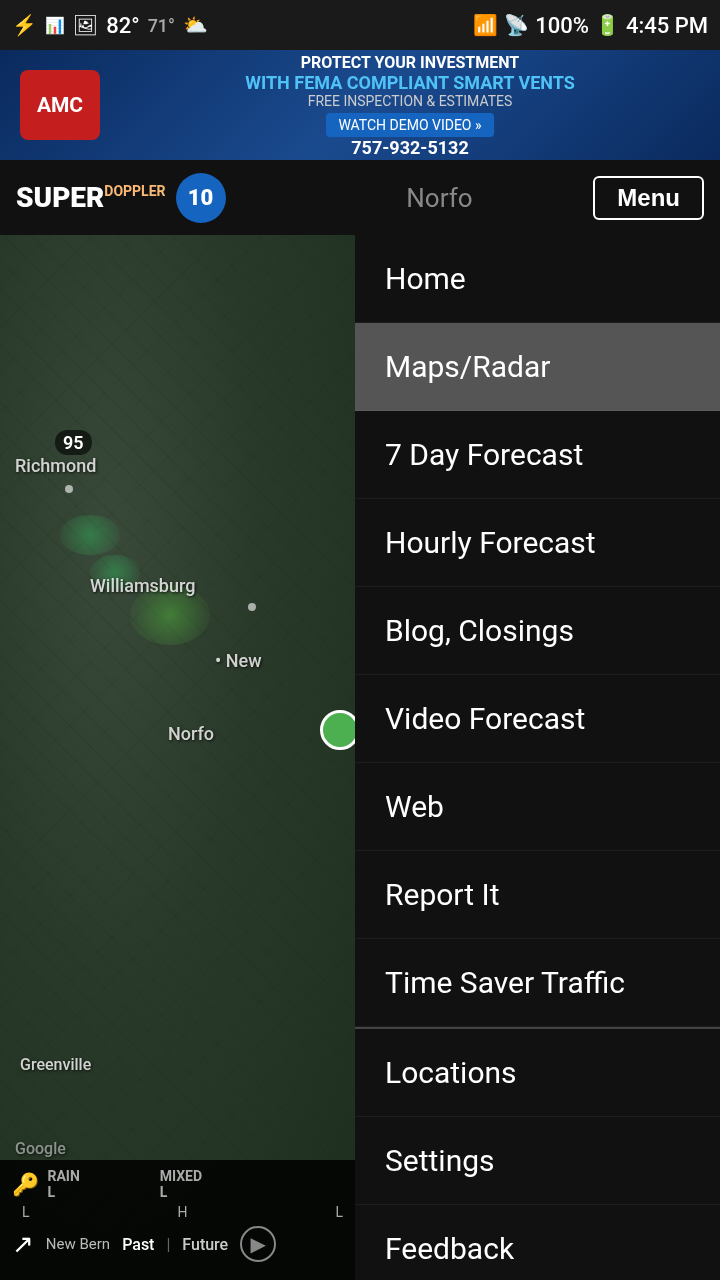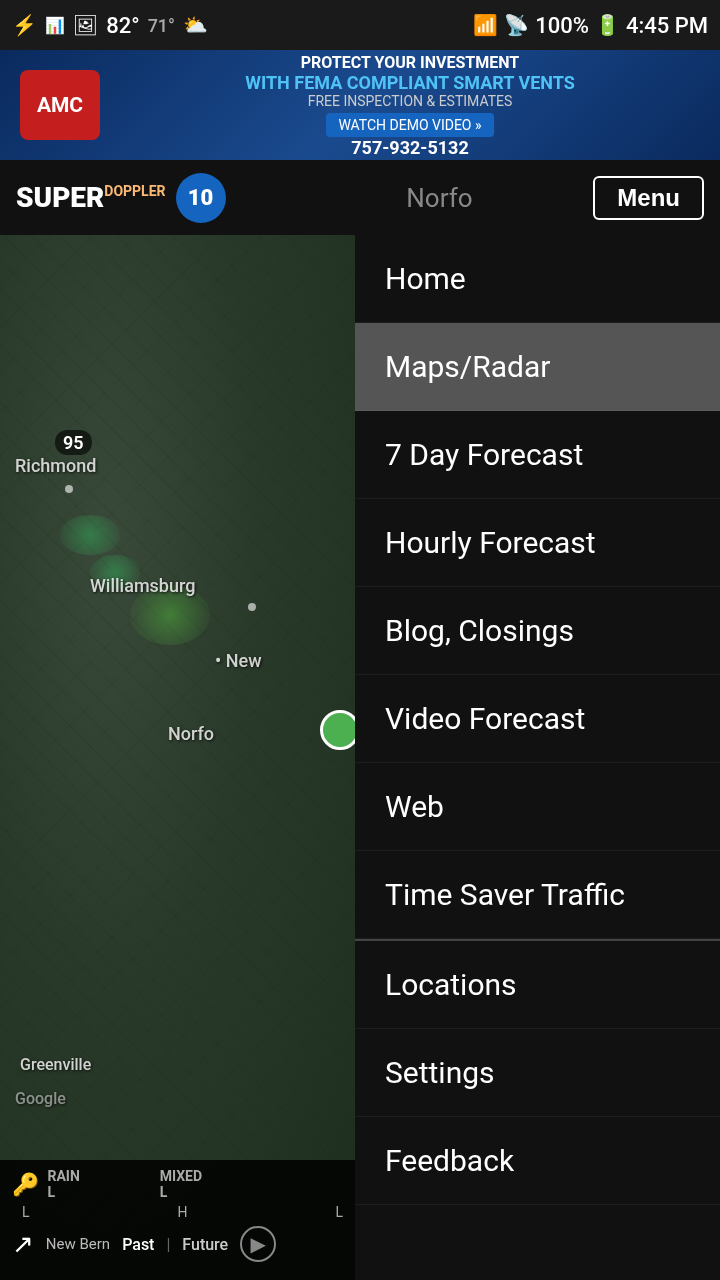--- a/index.html
+++ b/index.html
@@ -381,21 +381,21 @@
     <span class="map-label" style="top:340px;left:90px;">Williamsburg</span>
     <div class="map-dot" style="top:368px;left:248px;"></div>
 
     <span class="map-label" style="top:415px;left:215px;">• New</span>
 
     <span class="map-label" style="top:488px;left:168px;">Norfo</span>
 
     <div style="position:absolute;top:475px;right:5px;width:40px;height:40px;background:#4caf50;border-radius:50%;border:3px solid #fff;"></div>
 
     <span class="map-label" style="top:820px;left:20px;font-size:16px;">Greenville</span>
-    <span class="map-label" style="top:854px;left:15px;font-size:16px;color:rgba(255,255,255,0.5);">Google</span>
+    <span class="map-label" style="top:904px;left:15px;font-size:16px;color:rgba(255,255,255,0.5);">Google</span>
 
     <div style="position:absolute;top:195px;left:55px;background:rgba(0,0,0,0.6);border-radius:12px;padding:2px 8px;">
       <span style="color:#fff;font-size:18px;font-weight:600;">95</span>
     </div>
   </div>
 
   <div id="bottom-bar">
     <div class="legend-row">
       <span class="key-icon">🔑</span>
       <div class="legend-labels">
@@ -428,18 +428,19 @@
 
 <div id="menu-overlay">
 
 <div class="menu-item">Home</div>
     <div class="menu-item active">Maps/Radar</div>
     <div class="menu-item">7 Day Forecast</div>
     <div class="menu-item">Hourly Forecast</div>
     <div class="menu-item">Blog, Closings</div>
     <div class="menu-item">Video Forecast</div>
     <div class="menu-item">Web</div>
+    <div class="menu-item">Report It</div>
     <div class="menu-item">Time Saver Traffic</div>
     <div class="menu-divider"></div>
     <div class="menu-item">Locations</div>
     <div class="menu-item">Settings</div>
     <div class="menu-item">Feedback</div>
   </div>
 
 </body></html>

